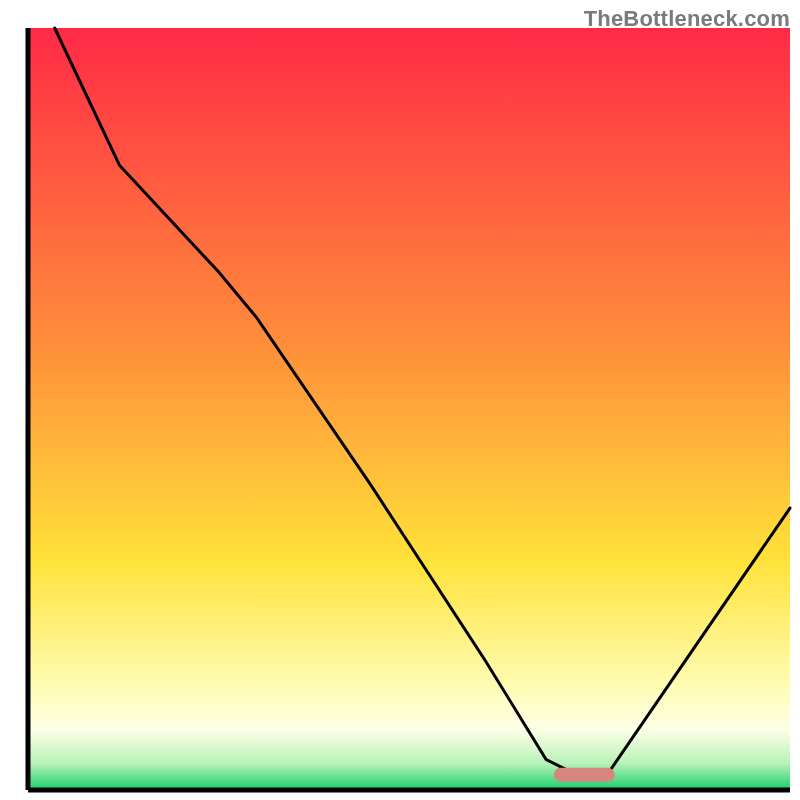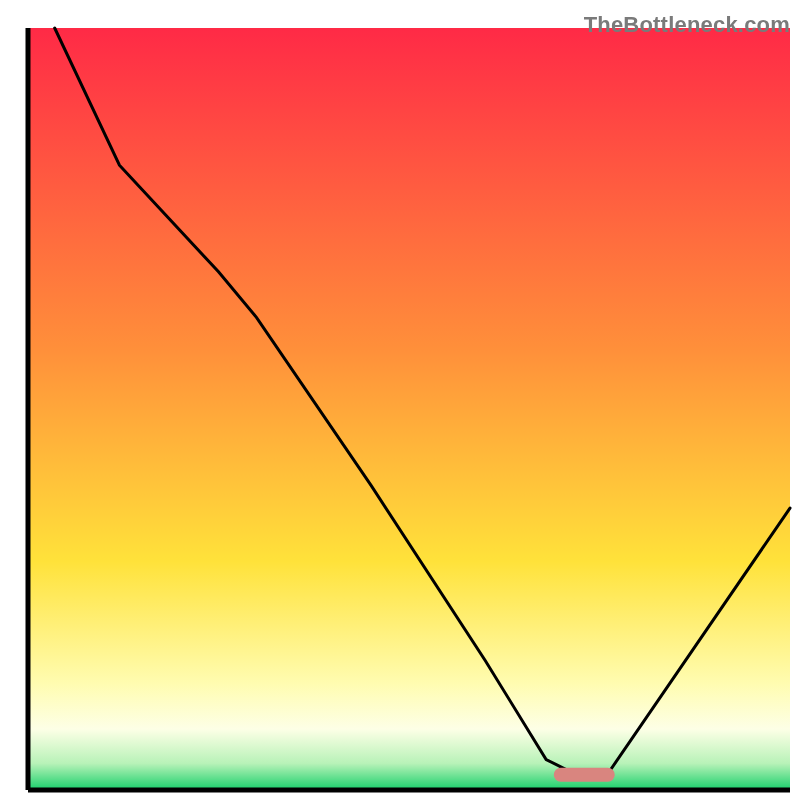--- a/index.html
+++ b/index.html
@@ -14,21 +14,21 @@
   .canvas-wrap {
     position: relative;
     width: 800px;
     height: 800px;
   }
   svg {
     display: block;
   }
   .watermark {
     position: absolute;
-    top: 12px;
+    top: 6px;
     right: 10px;
     font-size: 22px;
     font-weight: 600;
     color: #7a7a7a;
     letter-spacing: 0.2px;
     user-select: none;
   }
 </style>
 </head>
 <body>

